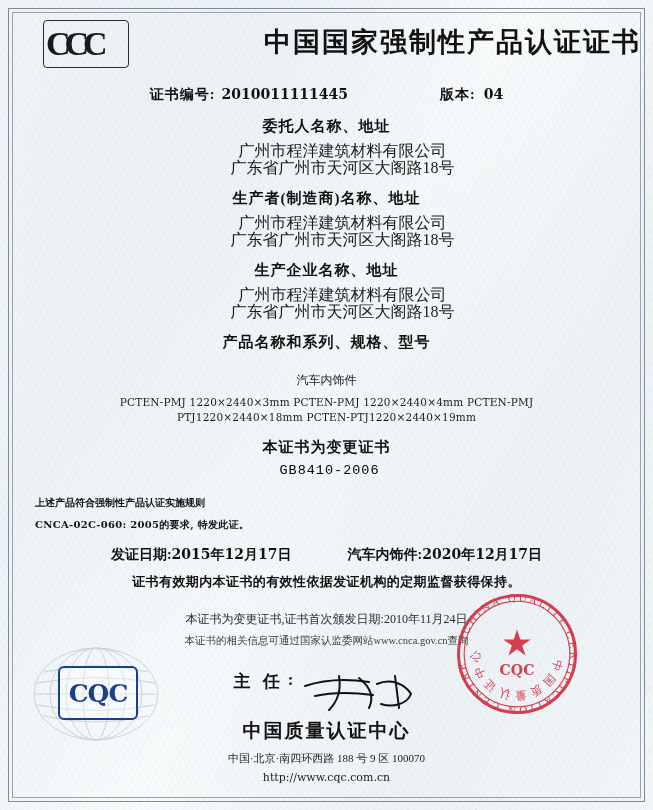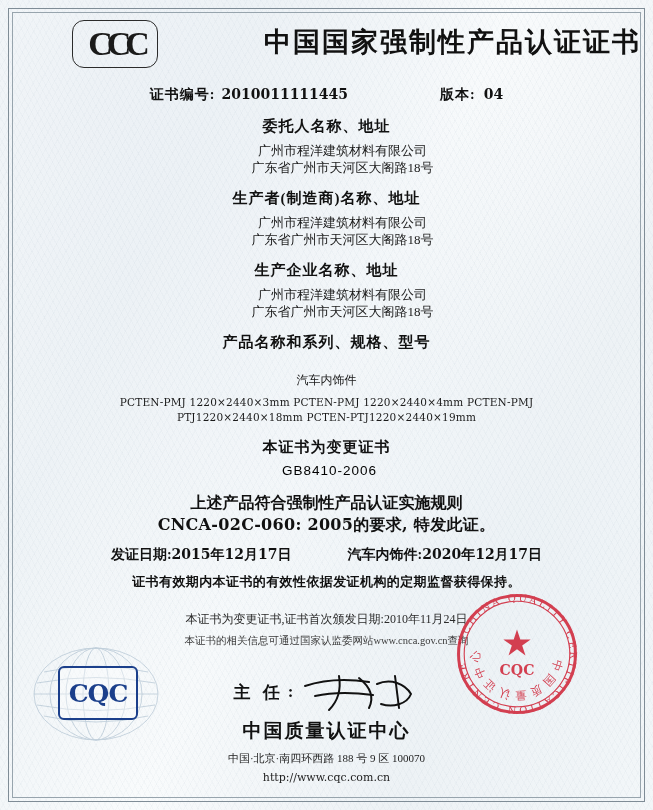--- a/index.html
+++ b/index.html
@@ -48,29 +48,29 @@
     overflow: hidden;
   }
 
   
   .header {
     position: relative;
     height: 62px;
   }
   .ccc-mark {
     position: absolute;
-    left: 60px;
+    left: 31px;
     top: 8px;
     width: 84px;
     height: 46px;
     border: 1.4px solid #2b2b2b;
-    border-radius: 12px;
+    border-radius: 4px;
     display: flex;
     align-items: center;
-    justify-content: center;
+    justify-content: flex-start;
     overflow: hidden;
   }
   .ccc-text {
     font-family: "Liberation Serif", serif;
     font-weight: bold;
     font-size: 34px;
     letter-spacing: -6px;
     color: #1a1a1a;
     line-height: 1;
     padding-left: 2px;
@@ -108,21 +108,21 @@
     text-align: center;
   }
   .section h2 {
     margin: 0 0 6px 0;
     font-size: 15px;
     font-weight: bold;
     letter-spacing: 1px;
     color: #111;
   }
   .section .line {
-    font-size: 13px;
+    font-size: 16px;
     line-height: 17px;
     color: #1a1a1a;
     padding-left: 32px;
   }
 
   .models {
     margin: 6px 26px 0 26px;
     font-size: 10.5px;
     line-height: 15px;
     color: #1a1a1a;
@@ -132,32 +132,33 @@
   }
   .product-name {
     font-size: 12px;
     margin-top: 20px;
     color: #1a1a1a;
   }
 
   .std-value {
     font-size: 13.5px;
     margin-top: 6px;
-    font-family: Liberation Sans, sans-serif;
+    font-family: Liberation Mono, monospace;
     letter-spacing: 1px;
     padding-left: 6px;
   }
 
   .rule-block {
     margin-top: 14px;
-    text-align: center;
-    font-size: 16px;
+    text-align: left;
+    font-size: 10px;
     line-height: 22px;
     font-weight: bold;
     color: #111;
+    padding-left: 23px;
   }
   .rule-block .l2 { font-family: "DejaVu Serif", serif; font-weight: bold; letter-spacing: 0.3px; }
 
   .dates {
     margin-top: 10px;
     display: flex;
     justify-content: center;
     font-size: 14px;
     font-weight: bold;
     color: #111;
@@ -221,21 +222,21 @@
     height: 100px;
     opacity: 0.5;
   }
 
   .sign-row {
     position: absolute;
     left: 0; right: 0;
     bottom: 78px;
     display: flex;
     justify-content: center;
-    align-items: center;
+    align-items: flex-start;
   }
   .sign-label {
     font-size: 17px;
     font-weight: bold;
     letter-spacing: 4px;
     color: #111;
     margin-right: 4px;
   }
   .sign-colon { font-size: 17px; font-weight: bold; color:#111; margin-right: 6px;}
   .signature {

